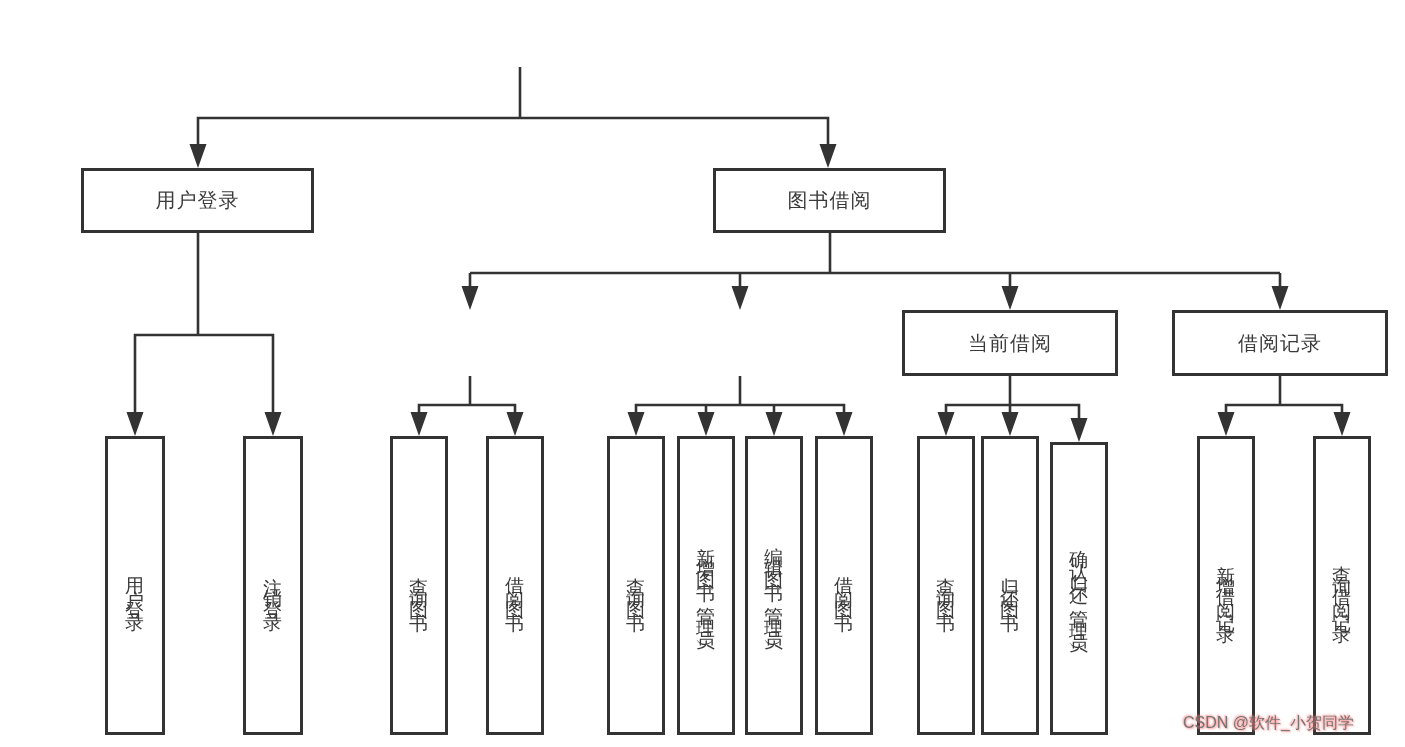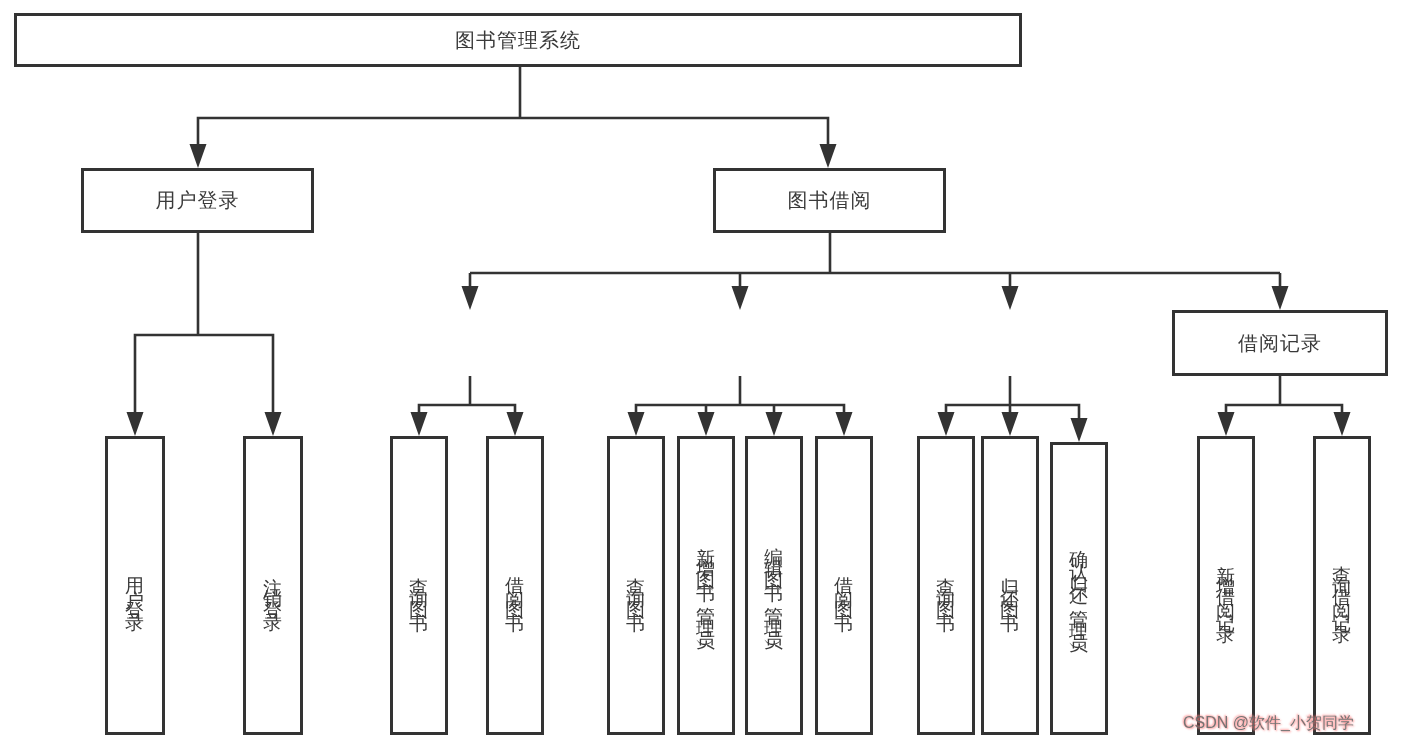--- a/index.html
+++ b/index.html
@@ -64,31 +64,31 @@
       <path class="line" d="M1010 376 V405 M946 414 V405 H1079 V420 M1010 405 V414"></path>
       <path class="arrow" d="M946 436 l-8.5 -24 h17 z M1010 436 l-8.5 -24 h17 z M1079 442 l-8.5 -24 h17 z"></path>
     </g>
 
     <g>
       <path class="line" d="M1280 376 V405 M1226 414 V405 H1342 V414"></path>
       <path class="arrow" d="M1226 436 l-8.5 -24 h17 z M1342 436 l-8.5 -24 h17 z"></path>
     </g>
   </svg>
 
-  <div class="hbox" style="left:14px;top:13px;width:1008px;height:54px">
-    <span class="hlabel">图书管理系统</span>
-  </div>
 
   <div class="hbox" style="left:81px;top:168px;width:233px;height:65px">
     <span class="hlabel">用户登录</span>
   </div>
   <div class="hbox" style="left:713px;top:168px;width:233px;height:65px">
     <span class="hlabel">图书借阅</span>
   </div>
 
+  <div class="hbox" style="left:902px;top:310px;width:216px;height:66px">
+    <span class="hlabel">当前借阅</span>
+  </div>
   <div class="hbox" style="left:1172px;top:310px;width:216px;height:66px">
     <span class="hlabel">借阅记录</span>
   </div>
 
   <div class="vbox" style="left:105px;top:436px;width:60px;height:299px">
     <span class="vlabel">用户登录</span>
   </div>
   <div class="vbox" style="left:243px;top:436px;width:60px;height:299px">
     <span class="vlabel">注销登录</span>
   </div>

